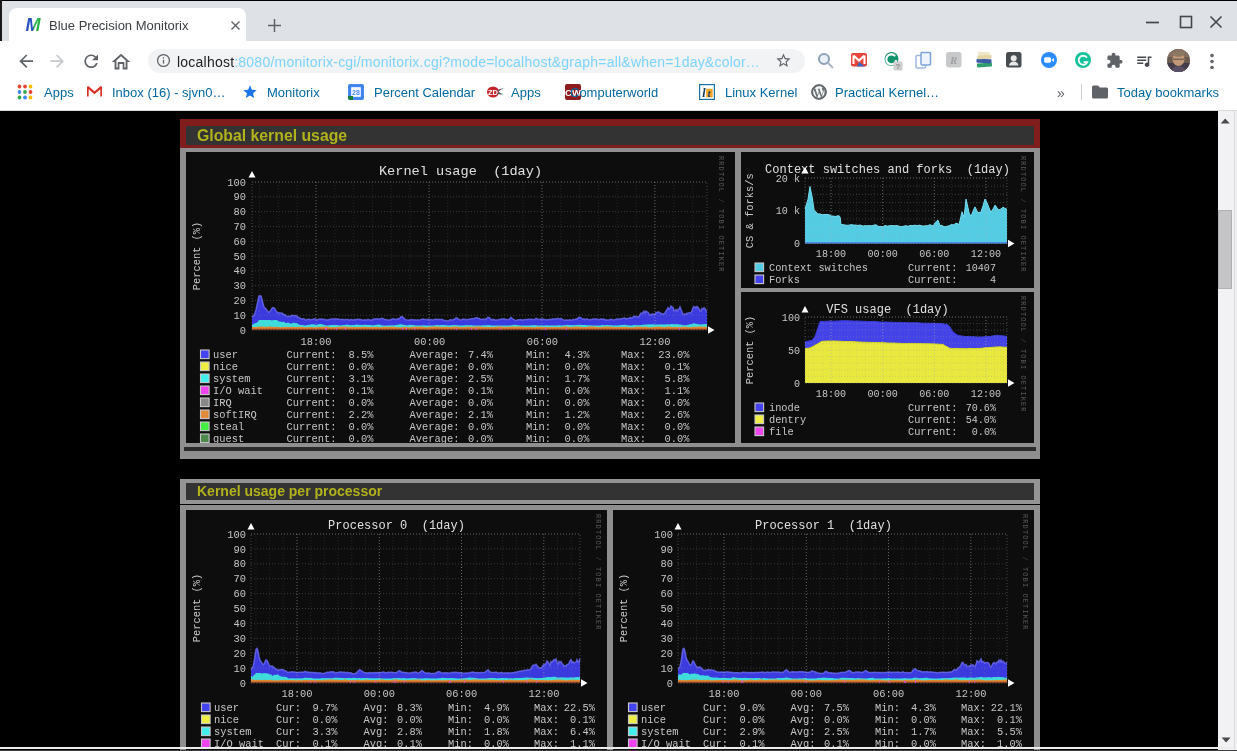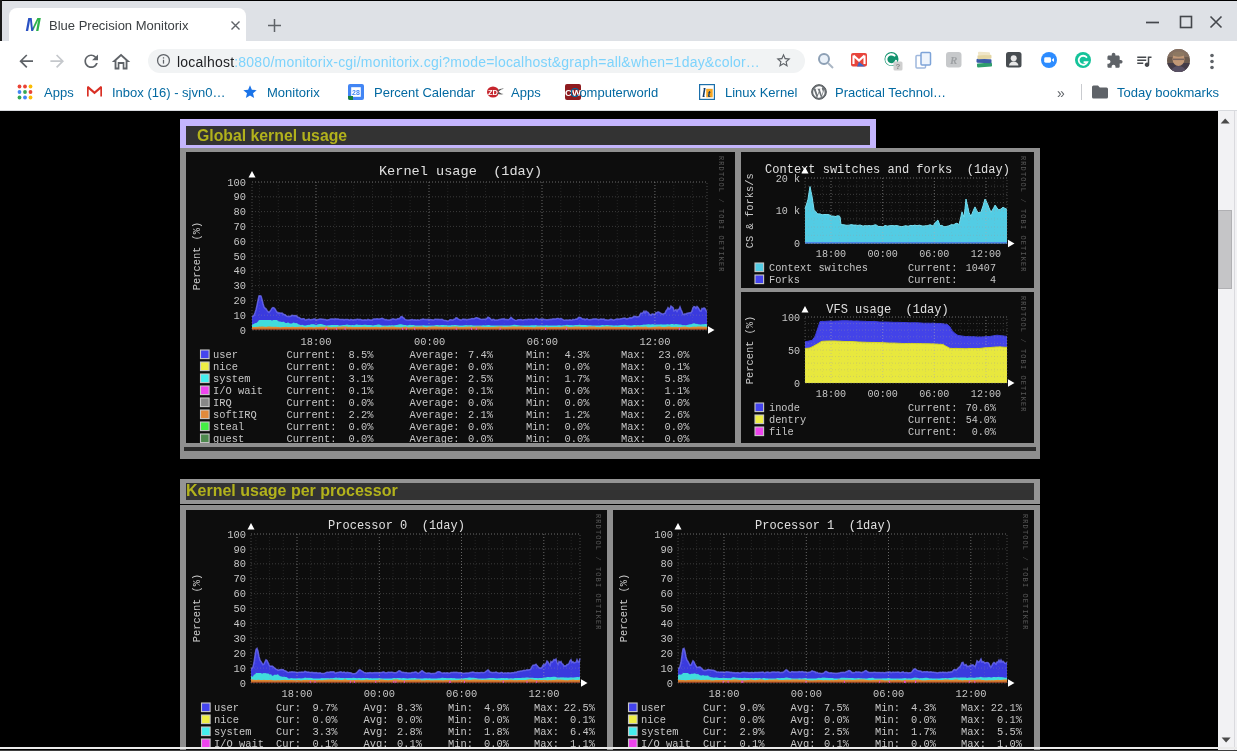--- a/index.html
+++ b/index.html
@@ -191,44 +191,44 @@
   <rect x="7.2" y="4.8" width="6.5" height="8.5" fill="#f5a623"></rect>
   <text x="4.8" y="12.5" text-anchor="middle" font-size="12" font-weight="bold" font-style="italic" fill="#123a66" font-family="Liberation Serif">l</text>
   <text x="10.2" y="12.8" text-anchor="middle" font-size="10" font-weight="bold" font-style="italic" fill="#123a66" font-family="Liberation Serif">t</text>
 </svg>
 <div class="abs bmtext" style="left:725px;top:85.5px">Linux Kernel</div>
 <svg class="abs" style="left:811px;top:84px" width="16" height="16" viewBox="0 0 24 24">
   <circle cx="12" cy="12" r="11" fill="#6e7377"></circle>
   <circle cx="12" cy="12" r="11" fill="none" stroke="#53575a" stroke-width="1.5"></circle>
   <path fill="#fff" d="M3.3,12 c0,-1.3 0.3,-2.5 0.8,-3.6 l4.2,11.5 C5.3,18.4 3.3,15.4 3.3,12 Z M12,20.7 c-0.9,0 -1.7,-0.1 -2.5,-0.4 l2.6,-7.7 2.7,7.4 C14,20.4 13,20.7 12,20.7 Z M13.2,7.9 c0.5,0 0.9,-0.1 0.9,-0.1 0.4,-0.1 0.4,-0.7 -0.1,-0.7 0,0 -1.3,0.1 -2.2,0.1 -0.8,0 -2.2,-0.1 -2.2,-0.1 -0.4,0 -0.5,0.6 0,0.7 0,0 0.4,0.1 0.8,0.1 l1.2,3.3 -1.7,5.1 -2.9,-8.4 c0.5,0 0.9,-0.1 0.9,-0.1 0.4,-0.1 0.4,-0.7 -0.1,-0.7 0,0 -1.3,0.1 -2.1,0.1 -0.2,0 -0.3,0 -0.5,0 C6.7,4.8 9.2,3.3 12,3.3 c2.1,0 4,0.8 5.5,2.1 -0.7,0 -1.3,0.6 -1.3,1.5 0,0.7 0.4,1.3 0.8,2 0.3,0.6 0.7,1.3 0.7,2.4 0,0.7 -0.2,1.6 -0.7,2.7 l-0.9,2.9 Z M16.1,19.5 l2.6,-7.6 c0.5,-1.2 0.7,-2.2 0.7,-3.1 0,-0.3 0,-0.6 -0.1,-0.9 0.7,1.2 1,2.6 1,4.1 C20.7,15.2 18.8,18.1 16.1,19.5 Z"></path>
 </svg>
-<div class="abs bmtext" style="left:835px;top:85.5px">Practical Technol…</div>
+<div class="abs bmtext" style="left:835px;top:85.5px">Practical Kernel…</div>
 <div class="abs" style="left:1057px;top:84.5px;font-size:14px;color:#5f6368">»</div>
 <div class="abs" style="left:1081px;top:84px;width:1px;height:16px;background:#c9cbcf"></div>
 <svg class="abs" style="left:1092px;top:85px" width="16" height="14" viewBox="0 0 16 14">
   <path d="M1.5,0.5 h4.5 l1.8,2 h6.7 a1.5,1.5 0 0 1 1.5,1.5 v8 a1.5,1.5 0 0 1 -1.5,1.5 h-13 a1.5,1.5 0 0 1 -1.5,-1.5 v-10 a1.5,1.5 0 0 1 1.5,-1.5 z" fill="#5f6368"></path>
 </svg>
 <div class="abs bmtext" style="left:1117px;top:85.5px">Today bookmarks</div>
 <style>.bmtext{font-size:13px;color:#0369a1;line-height:13px}</style>
 
 <div class="abs" style="left:0;top:111px;width:1237px;height:640px;background:#000"></div>
 
-<div class="abs" style="left:180px;top:119px;width:696px;height:29px;background:#c4b5fd">
+<div class="abs" style="left:180px;top:119px;width:860px;height:29px;background:#7f1d1d">
   <div class="abs" style="left:6px;top:7px;right:6px;bottom:3px;background:#333333;color:#b2b21c;font-size:15.8px;font-weight:bold;line-height:19px;padding-left:11px">Global kernel usage</div>
 </div>
 
 <div class="abs" style="left:180px;top:148px;width:860px;height:311px;background:#8f8f8f">
   <div class="abs" style="left:6px;top:4px;width:549px;height:291px;background:#0d0d0d"></div>
   <div class="abs" style="left:561px;top:4px;width:293px;height:136px;background:#0d0d0d"></div>
   <div class="abs" style="left:561px;top:144px;width:293px;height:151px;background:#0d0d0d"></div>
   <div class="abs" style="left:4px;top:299px;right:4px;height:4px;background:#2b2b2b"></div>
 </div>
 
 <div class="abs" style="left:180px;top:479px;width:860px;height:25px;background:#949494">
-  <div class="abs" style="left:6px;top:4px;right:6px;bottom:4.5px;background:#333333;color:#b2b21c;font-size:16px;font-weight:bold;line-height:16.5px;">Kernel usage per processor</div>
+  <div class="abs" style="left:6px;top:4px;right:6px;bottom:4.5px;background:#333333;color:#b2b21c;font-size:14px;font-weight:bold;line-height:16.5px;padding-left:11px">Kernel usage per processor</div>
 </div>
 
 <div class="abs" style="left:180px;top:505px;width:860px;height:246px;background:#8f8f8f">
   <div class="abs" style="left:6px;top:5px;width:421px;height:241px;background:#0d0d0d"></div>
   <div class="abs" style="left:433px;top:5px;width:421px;height:241px;background:#0d0d0d"></div>
 </div>
 <svg style="position:absolute;left:186px;top:152px" width="549" height="291" viewBox="186 152 549 291">
     <text x="460.5" y="175" style="font-family:&quot;Liberation Mono&quot;,monospace;font-size:13.6px" fill="#e0e0e0" text-anchor="middle">Kernel usage&nbsp;&nbsp;(1day)</text>
     <text x="246" y="333.6" style="font-family:&quot;Liberation Mono&quot;,monospace;font-size:10.4px" fill="#c6c6c6" text-anchor="end">0</text>
     <text x="246" y="318.8" style="font-family:&quot;Liberation Mono&quot;,monospace;font-size:10.4px" fill="#c6c6c6" text-anchor="end">10</text>

